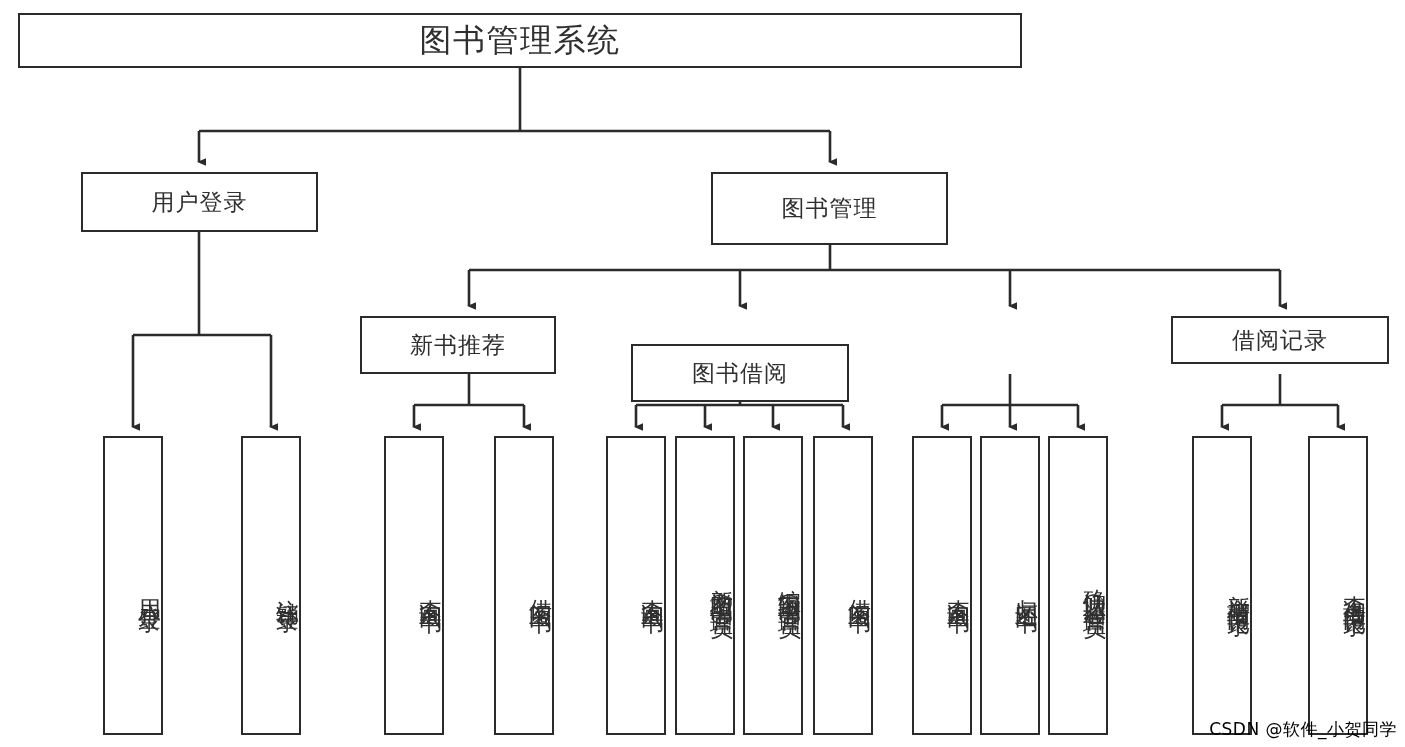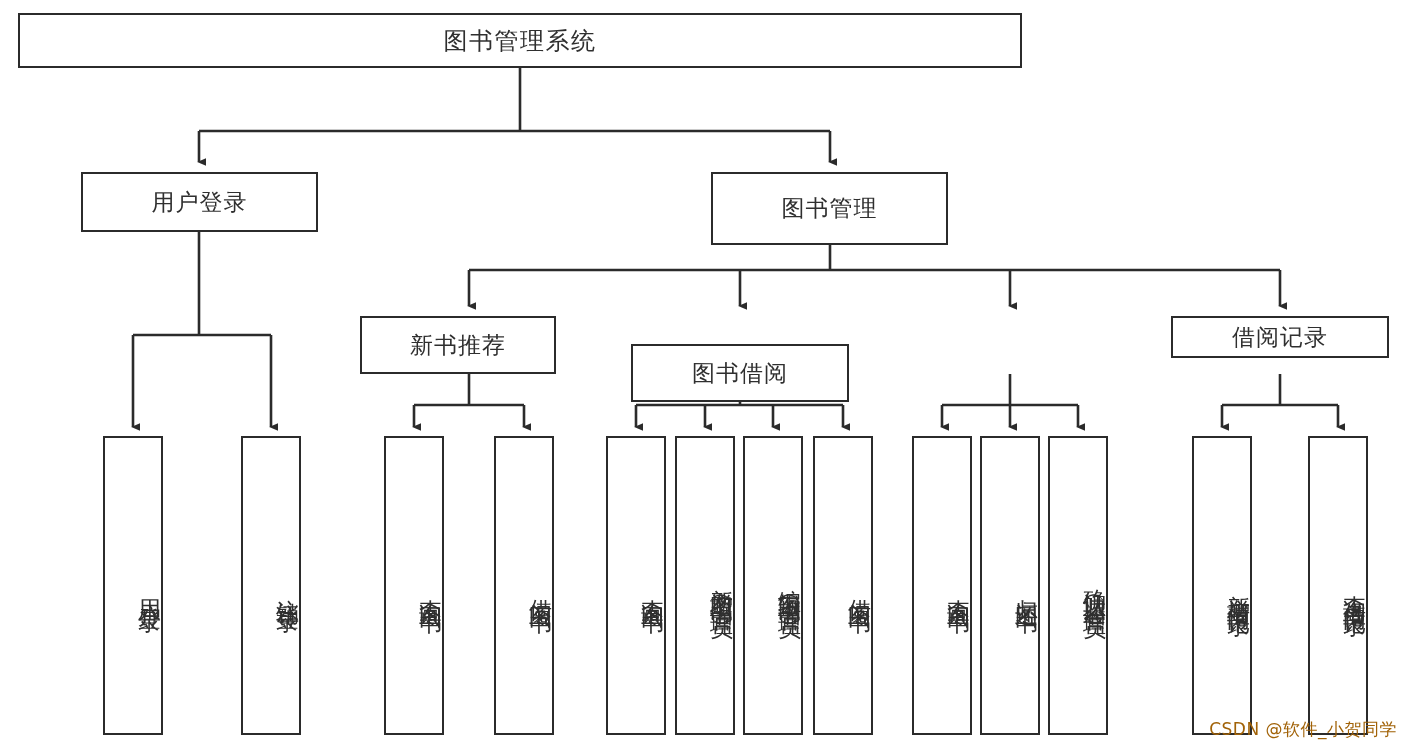--- a/index.html
+++ b/index.html
@@ -33,21 +33,21 @@
     display: flex;
     align-items: center;
     justify-content: center;
     color: #2f2f2f;
   }
   .node.horiz {
     font-size: 23px;
     letter-spacing: 1px;
   }
   .node.root {
-    font-size: 24px;
+    font-size: 32px;
     letter-spacing: 1.5px;
   }
   .node.leaf {
     font-size: 23px;
     writing-mode: vertical-rl;
     text-orientation: upright;
     letter-spacing: 4px;
     padding-top: 6px;
     align-items: flex-start;
     justify-content: center;
@@ -55,21 +55,21 @@
   .node.leaf .txt {
     writing-mode: vertical-rl;
     text-orientation: upright;
     line-height: 1;
   }
   .watermark {
     position: absolute;
     right: 8px;
     bottom: 6px;
     font-size: 17px;
-    color: #a16207;
+    color: #000000;
     letter-spacing: 0.5px;
     white-space: nowrap;
   }
 </style>
 </head>
 <body>
 
 <div id="canvas">
 
   <svg class="wires" viewBox="0 0 1405 747" xmlns="http://www.w3.org/2000/svg">
@@ -133,21 +133,21 @@
   <div class="node horiz" style="left:711px; top:172px; width:237px; height:73px;">
     <span class="txt">图书管理</span>
   </div>
 
   <div class="node horiz" style="left:360px; top:316px; width:196px; height:58px;">
     <span class="txt">新书推荐</span>
   </div>
   <div class="node horiz" style="left:631px; top:316px; width:218px; height:58px;margin-top:28px;">
     <span class="txt">图书借阅</span>
   </div>
-  <div class="node horiz" style="left:1171px; top:316px; width:218px; height:42px;">
+  <div class="node horiz" style="left:1171px; top:316px; width:218px; height:48px;">
     <span class="txt">借阅记录</span>
   </div>
 
   <div class="node leaf" style="left:103px; top:436px; width:60px; height:299px;">
     <span class="txt">用户登录</span>
   </div>
   <div class="node leaf" style="left:241px; top:436px; width:60px; height:299px;">
     <span class="txt">注销登录</span>
   </div>
 

